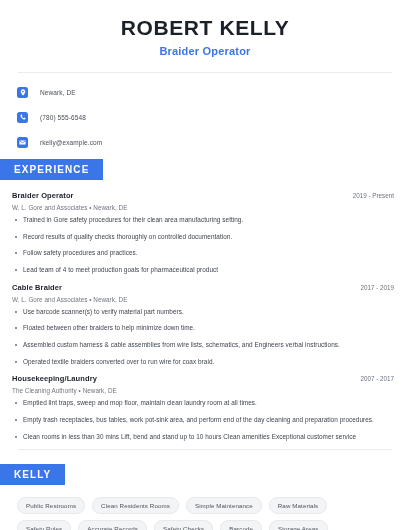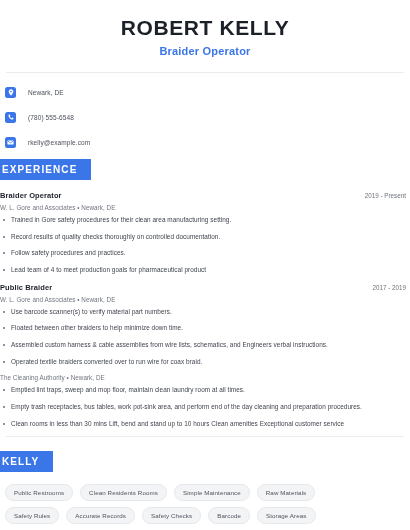--- a/index.html
+++ b/index.html
@@ -13,21 +13,21 @@
     font-family: "Liberation Sans", sans-serif;
     color: #2b2f38;
     overflow: hidden;
   }
 
   .page {
     position: relative;
     width: 410px;
     height: 426px;
     box-sizing: border-box;
-    padding: 0 0;
+    padding: 0 12px;
   }
 
   
   .header {
     padding-top: 16px;
     text-align: center;
   }
   .full-name {
     font-size: 21px;
     font-weight: bold;
@@ -237,33 +237,37 @@
         <ul class="bullets">
           <li class="bullet">Trained in Gore safety procedures for their clean area manufacturing setting.</li>
           <li class="bullet">Record results of quality checks thoroughly on controlled documentation.</li>
           <li class="bullet">Follow safety procedures and practices.</li>
           <li class="bullet">Lead team of 4 to meet production goals for pharmaceutical product</li>
         </ul>
       </div>
 
       <div class="job">
         <div class="job-head">
-          <span class="job-role">Public Braider</span>
+          <span class="job-role">Cable Braider</span>
           <span class="job-dates">2017 - 2019</span>
         </div>
         <div class="job-company">W. L. Gore and Associates • Newark, DE</div>
         <ul class="bullets">
           <li class="bullet">Use barcode scanner(s) to verify material part numbers.</li>
           <li class="bullet">Floated between other braiders to help minimize down time.</li>
           <li class="bullet">Assembled custom harness &amp; cable assemblies from wire lists, schematics, and Engineers verbal instructions.</li>
           <li class="bullet">Operated textile braiders converted over to run wire for coax braid.</li>
         </ul>
       </div>
 
       <div class="job">
+        <div class="job-head">
+          <span class="job-role">Housekeeping/Laundry</span>
+          <span class="job-dates">2007 - 2017</span>
+        </div>
         <div class="job-company">The Cleaning Authority • Newark, DE</div>
         <ul class="bullets">
           <li class="bullet">Emptied lint traps, sweep and mop floor, maintain clean laundry room at all times.</li>
           <li class="bullet">Empty trash receptacles, bus tables, work pot-sink area, and perform end of the day cleaning and preparation procedures.</li>
           <li class="bullet">Clean rooms in less than 30 mins Lift, bend and stand up to 10 hours Clean amenities Exceptional customer service</li>
         </ul>
       </div>
 
     </div>
   </div>

